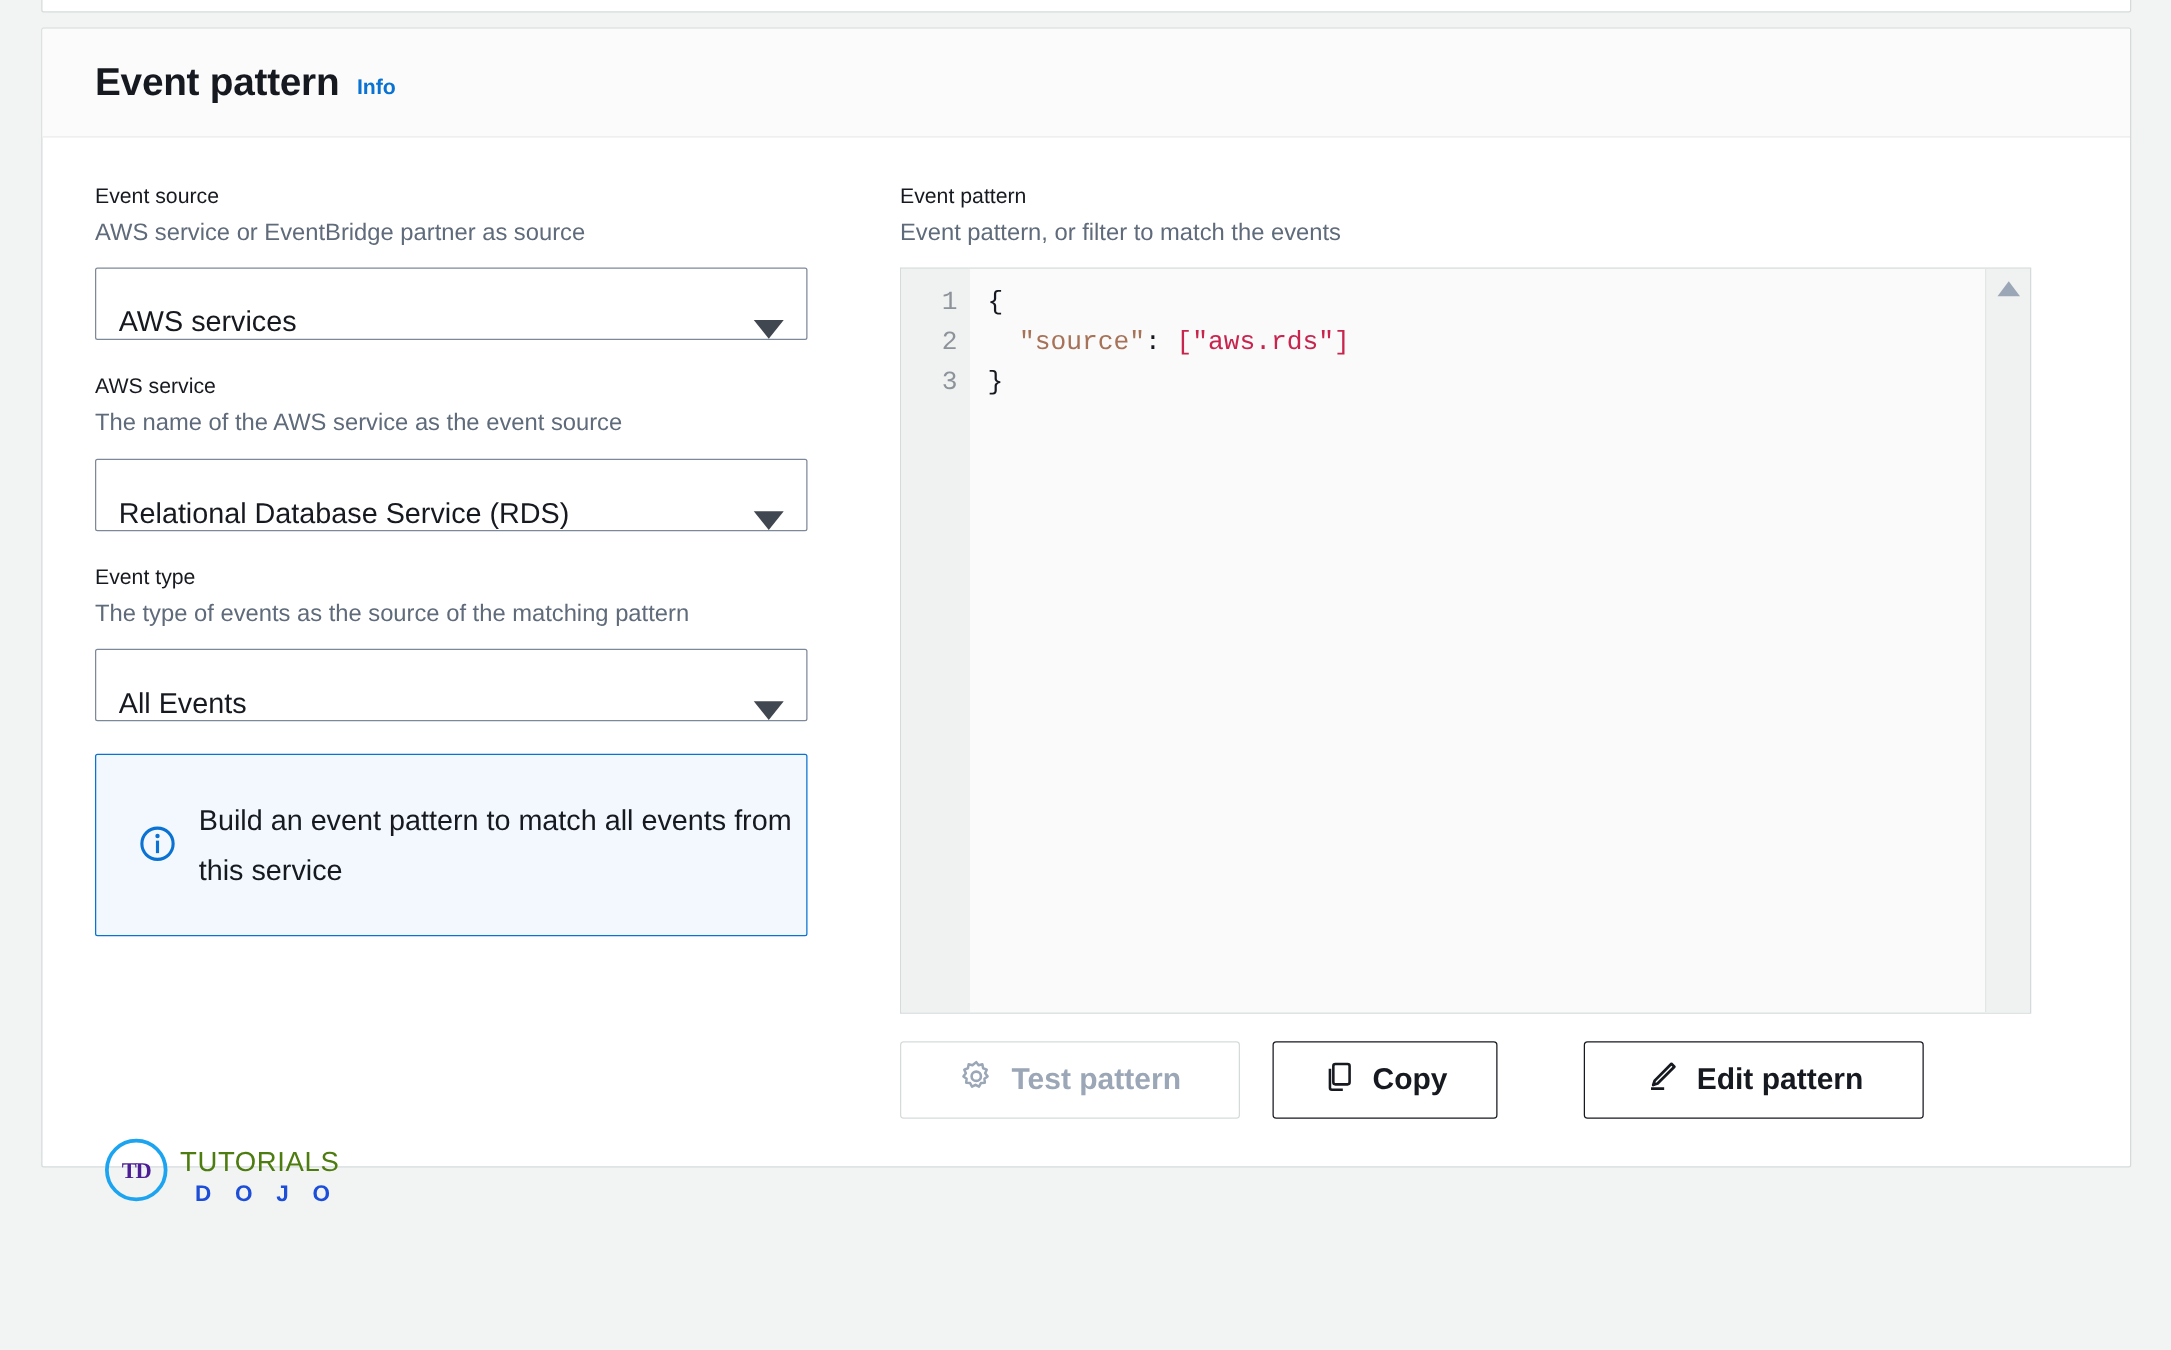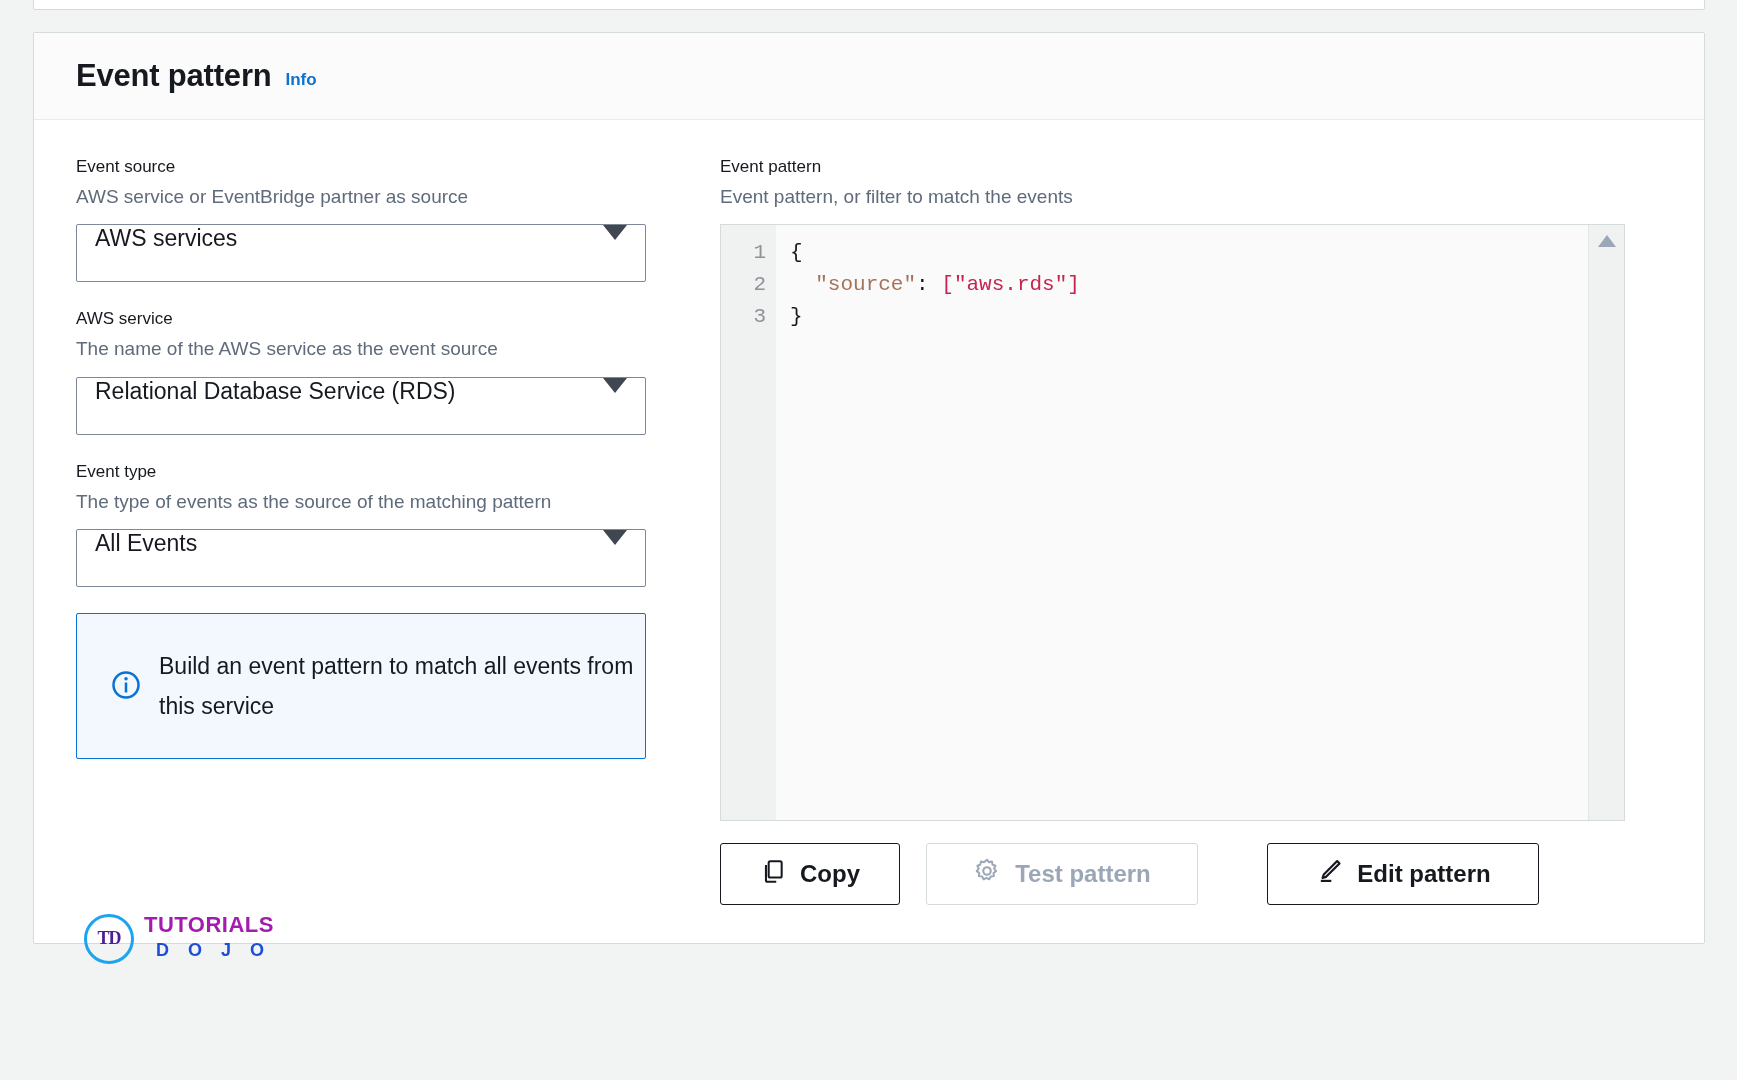--- a/index.html
+++ b/index.html
@@ -24,21 +24,21 @@
     background: #ffffff;
     border: 1px solid #d5dbdb;
     border-radius: 2px;
     box-sizing: border-box;
   }
 
   
   .card {
     position: absolute;
     left: 33px;
-    top: 32px;
+    top: 22px;
     width: 1672px;
     height: 912px;
     background: #ffffff;
     border: 1px solid #d5dbdb;
     border-radius: 2px;
     box-sizing: border-box;
   }
 
   .card-header {
     height: 87px;
@@ -89,21 +89,21 @@
   }
   .field-block { margin-bottom: 26px; }
 
   .select {
     position: relative;
     height: 58px;
     border: 1px solid #7d8998;
     border-radius: 2px;
     background: #ffffff;
     display: flex;
-    align-items: flex-start;
+    align-items: flex-end;
     padding: 0 18px;
     box-sizing: border-box;
     cursor: pointer;
     width: 570px;
   }
   .select-value {
     font-size: 23px;
     color: #16191f;
     flex: 1 1 auto;
     white-space: nowrap;
@@ -161,24 +161,25 @@
   .logo-mark span {
     font-size: 18px;
     font-weight: bold;
     color: #4c1d95;
     letter-spacing: -1px;
     font-family: "Liberation Serif", serif;
   }
   .logo-words { margin-left: 10px; }
   .logo-top {
     font-size: 22px;
-    font-weight: bold;
-    color: #a21caf;
+    font-weight: normal;
+    color: #4d7c0f;
     letter-spacing: 0.5px;
     line-height: 1.1;
+    margin-top: 15px;
   }
   .logo-bottom {
     font-size: 18px;
     font-weight: bold;
     color: #1d4ed8;
     letter-spacing: 7px;
     line-height: 1.5;
     margin-left: 12px;
   }
 
@@ -351,38 +352,38 @@
           <div class="code-line"><span class="tok-punct">  </span><span class="tok-key">"source"</span><span class="tok-punct">: </span><span class="tok-bracket">[</span><span class="tok-string">"aws.rds"</span><span class="tok-bracket">]</span></div>
           <div class="code-line"><span class="tok-punct">}</span></div>
         </div>
         <div class="editor-scrollbar">
           <div class="scroll-up"></div>
         </div>
       </div>
 
       <div class="btn-row">
 
+        <div class="btn btn-test disabled">
+          <span>
+            <svg width="28" height="28" viewBox="0 0 24 24">
+              <circle cx="12" cy="12" r="3.2" fill="none" stroke="#9ba7b6" stroke-width="1.8"></circle>
+              <path d="M12 2.3 l1.6 2.2 2.6-.7 .5 2.7 2.5 1 -1.1 2.5 1.7 2.1 -2.2 1.6 .3 2.7 -2.7 .3 -1.3 2.4 -2.4-1.2 -2.4 1.2 -1.3-2.4 -2.7-.3 .3-2.7 -2.2-1.6 1.7-2.1 -1.1-2.5 2.5-1 .5-2.7 2.6 .7z" fill="none" stroke="#9ba7b6" stroke-width="1.7" stroke-linejoin="round"></path>
+            </svg>
+          </span>
+          <span>Test pattern</span>
+        </div>
+
         <div class="btn btn-copy">
           <span>
             <svg width="26" height="26" viewBox="0 0 24 24">
               <rect x="8" y="3" width="12" height="15" rx="1.5" fill="none" stroke="#16191f" stroke-width="1.9"></rect>
               <path d="M5.5 6.5 V20.5 A1.5 1.5 0 0 0 7 22 H15" fill="none" stroke="#16191f" stroke-width="1.9"></path>
             </svg>
           </span>
           <span>Copy</span>
-        </div>
-
-        <div class="btn btn-test disabled">
-          <span>
-            <svg width="28" height="28" viewBox="0 0 24 24">
-              <circle cx="12" cy="12" r="3.2" fill="none" stroke="#9ba7b6" stroke-width="1.8"></circle>
-              <path d="M12 2.3 l1.6 2.2 2.6-.7 .5 2.7 2.5 1 -1.1 2.5 1.7 2.1 -2.2 1.6 .3 2.7 -2.7 .3 -1.3 2.4 -2.4-1.2 -2.4 1.2 -1.3-2.4 -2.7-.3 .3-2.7 -2.2-1.6 1.7-2.1 -1.1-2.5 2.5-1 .5-2.7 2.6 .7z" fill="none" stroke="#9ba7b6" stroke-width="1.7" stroke-linejoin="round"></path>
-            </svg>
-          </span>
-          <span>Test pattern</span>
         </div>
 
         <div class="btn btn-edit">
           <span>
             <svg width="28" height="28" viewBox="0 0 24 24">
               <path d="M19 3.5 L21 5.5 L9.5 17 L6.5 18 L7.5 15 Z" fill="none" stroke="#16191f" stroke-width="1.9" stroke-linejoin="round"></path>
               <line x1="5" y1="20.5" x2="14" y2="20.5" stroke="#16191f" stroke-width="1.9"></line>
             </svg>
           </span>
           <span>Edit pattern</span>

